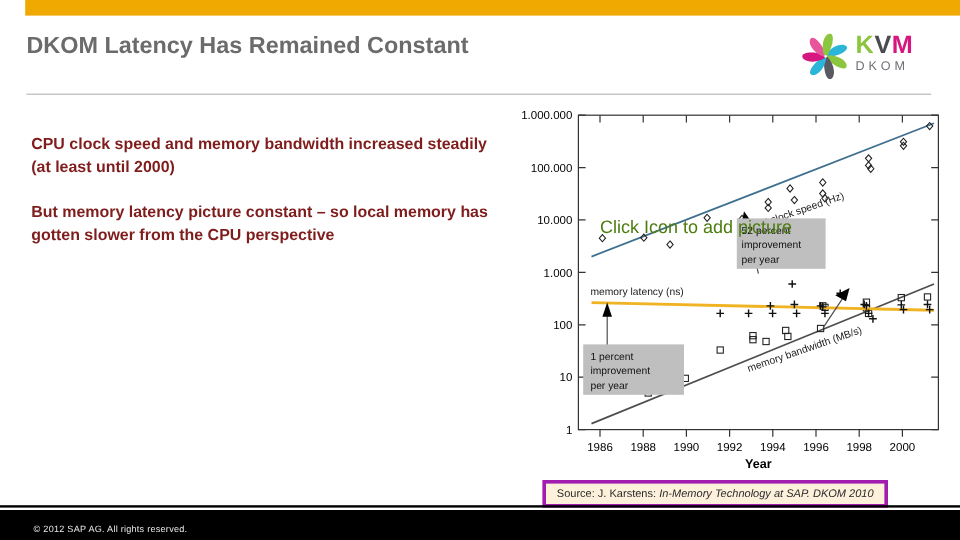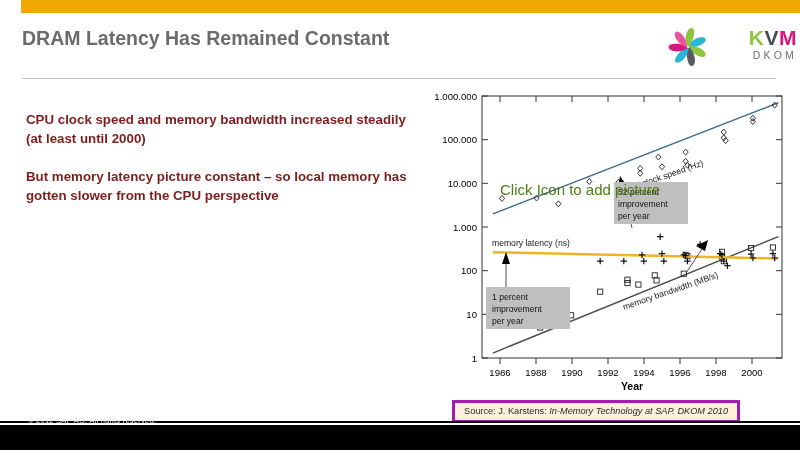--- a/index.html
+++ b/index.html
@@ -20,21 +20,21 @@
     position: absolute;
     left: 21px; top: 0px;
     width: 779px; height: 13px;
     background: #efa900;
   }
 
   
   .logo {
     position: absolute;
     left: 668px; top: 27px;
-    width: 128px; height: 40px; text-align: right;
+    width: 128px; height: 40px;
   }
   .logo-mark {
     position: absolute;
     left: 0px; top: 1px;
     width: 40px; height: 38px;
   }
   .logo-text {
     position: absolute;
     left: 45px; top: 1px;
     width: 84px;
@@ -115,21 +115,21 @@
 
   
   .footer {
     position: absolute;
     left: 0px; top: 425px;
     width: 800px; height: 25px;
     background: #000000;
   }
   .footer-text {
     position: absolute;
-    left: 28px; top: 416px;
+    left: 28px; top: 436px;
     font-size: 7.6px;
     color: #e8e8e8;
     letter-spacing: 0.2px;
   }
   .footer-rule {
     position: absolute;
     left: 0px; top: 421px;
     width: 800px; height: 2px;
     background: #000000;
   }
@@ -166,21 +166,21 @@
           <path d="M0,-4 C16,-26 40,-30 46,-22 C52,-14 34,-2 6,2 Z" fill="#8cc63e"></path>
         </g>
       </g>
     </svg>
     <div class="logo-text">
       <div class="kvm"><span class="k">K</span><span class="v">V</span><span class="m">M</span></div>
       <div class="forum">DKOM</div>
     </div>
   </div>
 
-  <div class="slide-title">DRAM Latency Has Remained Constant</div>
+  <div class="slide-title">DKOM Latency Has Remained Constant</div>
   <div class="title-rule"></div>
 
   <div class="body-text">
     <p>CPU clock speed and memory bandwidth increased steadily (at least until 2000)</p>
     <p>But memory latency picture constant – so local memory has gotten slower from the CPU perspective</p>
   </div>
 
   <div class="chart-wrap">
     <svg class="chart-svg" width="372" height="303" viewBox="0 0 372 303">
       <defs>

